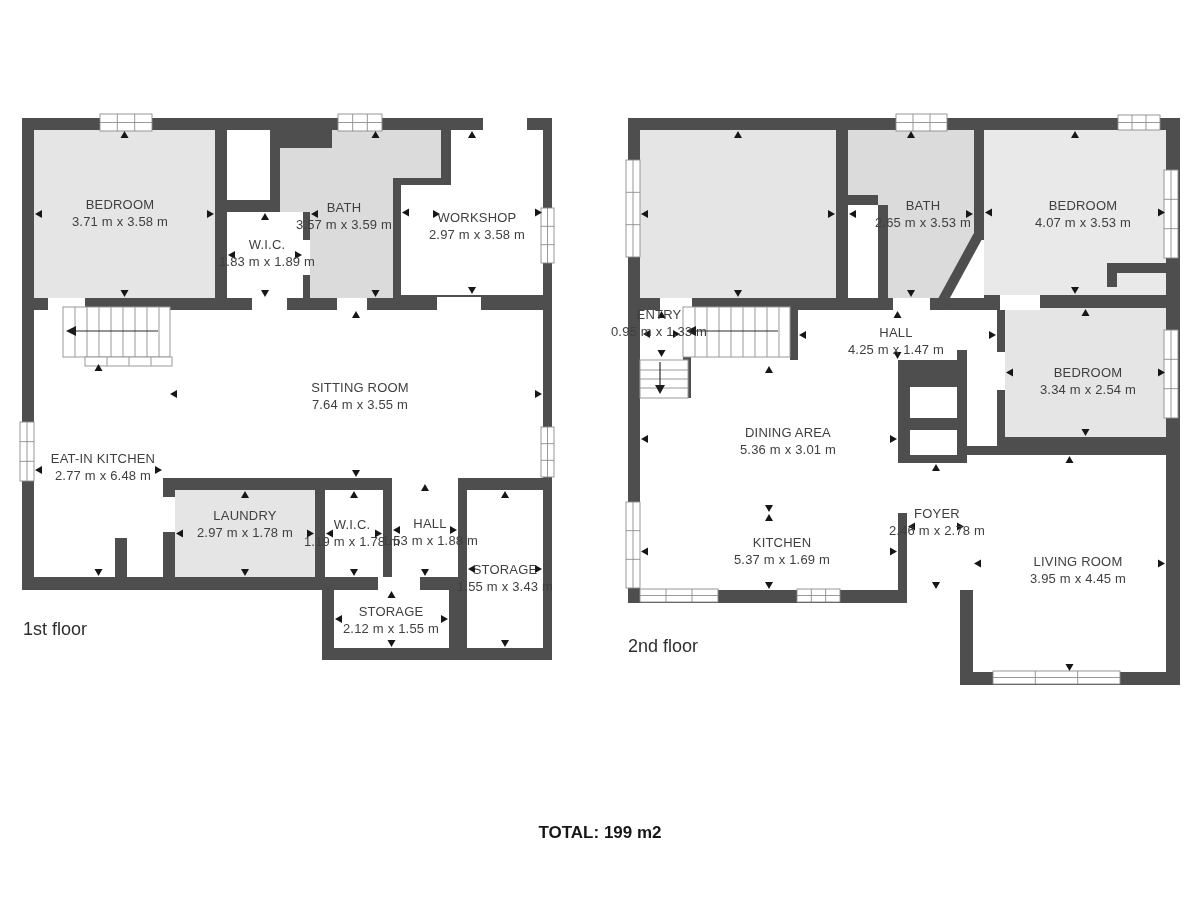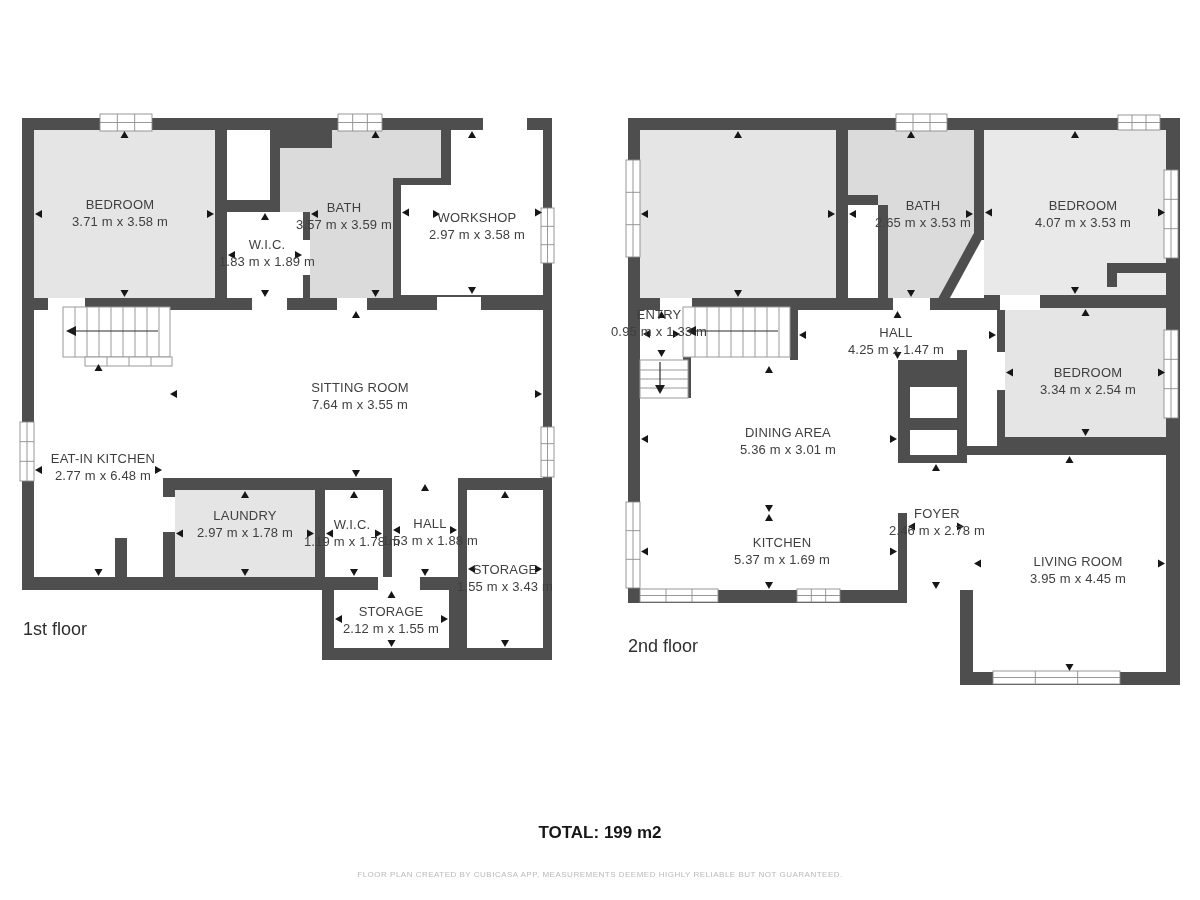--- a/index.html
+++ b/index.html
@@ -323,15 +323,14 @@
 </div>
 <div class="rl" style="left:1078px;top:553px">
   <div>LIVING ROOM</div>
   <div>3.95 m x 4.45 m</div>
 </div>
 
 <div class="fl" style="left:23px;top:619px">1st floor</div>
 <div class="fl" style="left:628px;top:636px">2nd floor</div>
 
 <div class="sum sum-total">TOTAL: 199 m2</div>
-<div class="footer-note">FLOOR PLAN CREATED BY CUBICASA APP, MEASUREMENTS DEEMED HIGHLY RELIABLE BUT NOT GUARANTEED.</div>
 
 </div>
 
 </body></html>

